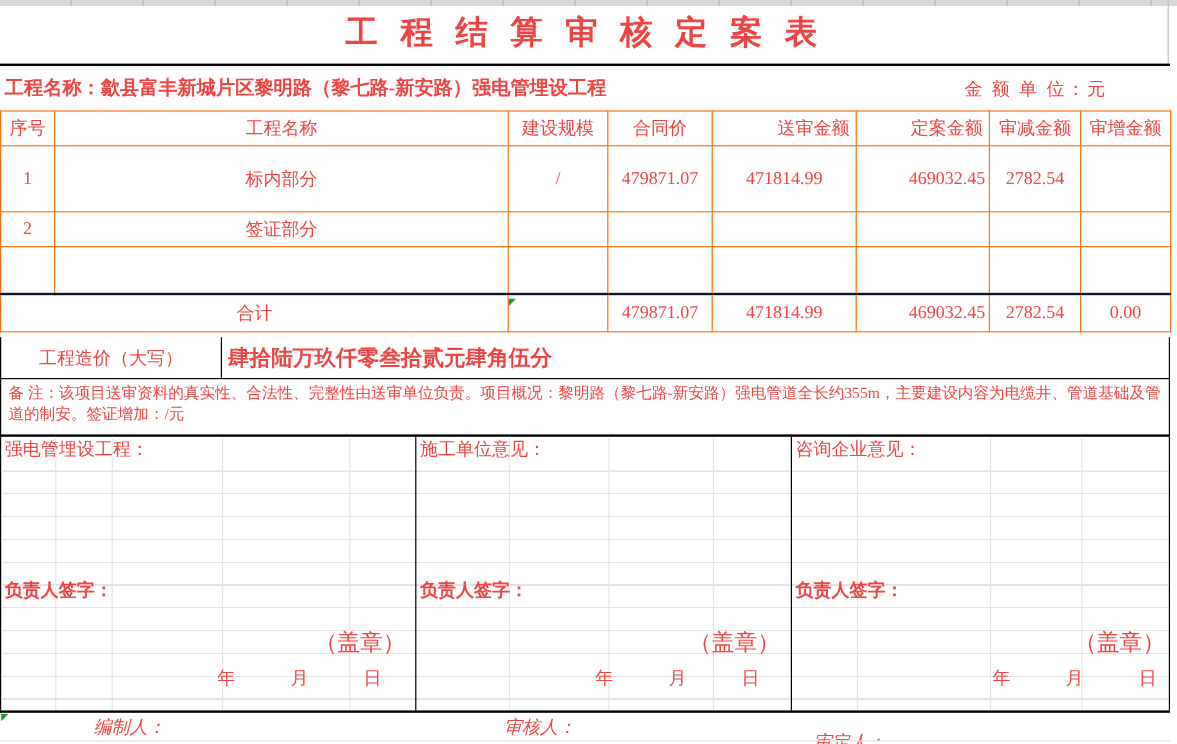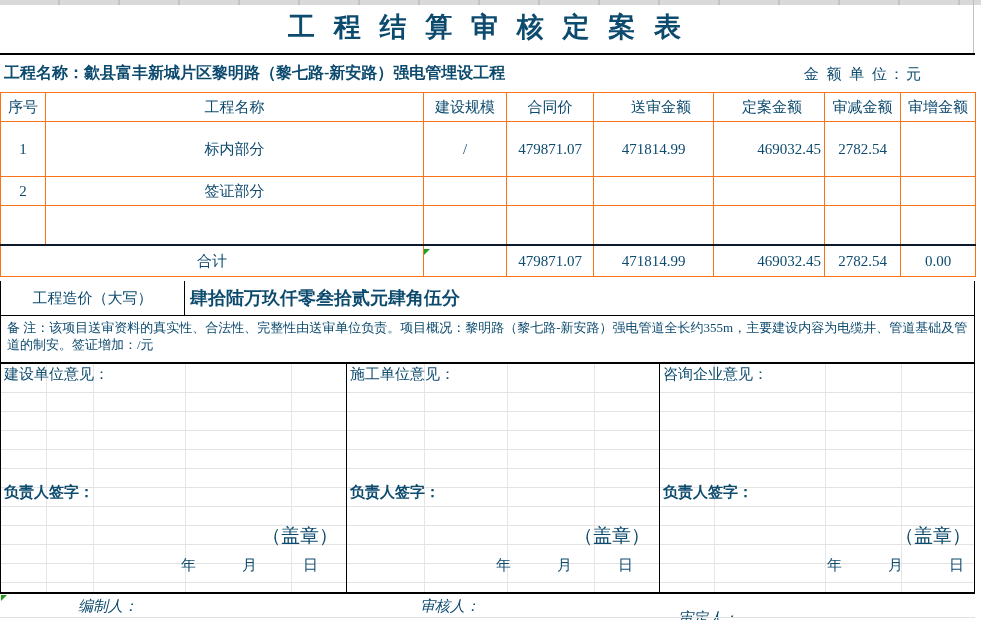--- a/index.html
+++ b/index.html
@@ -1,17 +1,17 @@
 <!DOCTYPE html>
 <html><head>
 <meta charset="utf-8">
 <style>
   html,body{margin:0;padding:0;background:#fff;}
   #page{position:relative;width:981px;height:620px;background:#ffffff;overflow:hidden;
-        font-family:"Liberation Serif","DejaVu Serif",serif;color:#0c4a6e;}
+        font-family:"Liberation Serif","DejaVu Serif",serif;color:#ef4444;}
   .abs{position:absolute;}
 
   
   #edge-strip{left:0;top:0;width:981px;height:5px;
     background:repeating-linear-gradient(to right,#d9d9d9 0 58px,#c3c3c3 58px 60px);}
   #edge-right-line{left:973px;top:0;width:1px;height:53px;background:#c0c0c0;}
 
   
   #title{left:0;top:9px;width:975px;text-align:center;font-size:27px;font-weight:bold;
          letter-spacing:6px;white-space:nowrap;}
@@ -23,21 +23,21 @@
 
   
   table{position:absolute;left:0;top:92px;width:975px;border-collapse:collapse;table-layout:fixed;}
   td{border:1px solid #f97316;font-size:15px;text-align:center;vertical-align:middle;
      overflow:hidden;white-space:nowrap;padding:0;}
   tr.hdr td{height:28px;}
   tr.r1 td{height:54px;}
   tr.r2 td{height:28px;}
   tr.r3 td{height:38px;}
   tr.tot td{height:30px;border-top:2px solid #0f172a;}
-  td.h-right{text-align:right;padding-right:22px;}
+  td.h-right{text-align:right;padding-right:5px;}
   td.n-right{text-align:right;padding-right:3px;}
 
   
   #cost-row{left:0;top:281px;width:973px;height:34px;border-left:1px solid #000;
             border-right:1px solid #000;border-bottom:1px solid #000;display:flex;}
   #cost-label{width:183px;border-right:1px solid #000;display:flex;align-items:center;
               justify-content:center;font-size:15px;}
   #cost-value{flex:1;display:flex;align-items:center;padding-left:5px;
               font-size:18px;font-weight:bold;white-space:nowrap;}
 
@@ -177,21 +177,21 @@
     <div class="vgrid" style="left:184px"></div>
     <div class="vgrid" style="left:290px"></div>
     <div class="vgrid" style="left:423px"></div>
     <div class="vgrid" style="left:506px"></div>
     <div class="vgrid" style="left:593px"></div>
     <div class="vgrid" style="left:713px"></div>
     <div class="vgrid" style="left:824px"></div>
     <div class="vgrid" style="left:900px"></div>
 
     <div id="op-col-1" class="op-col">
-      <div class="op-label">建设单位意见：</div>
+      <div class="op-label">强电管埋设工程：</div>
       <div class="sign-label">负责人签字：</div>
       <div class="seal-label seal-1">（盖章）</div>
       <div class="date-row date-1">
         <span>年</span>
         <span>月</span>
         <span>日</span>
       </div>
     </div>
     <div id="op-col-2" class="op-col">
       <div class="op-label">施工单位意见：</div>

